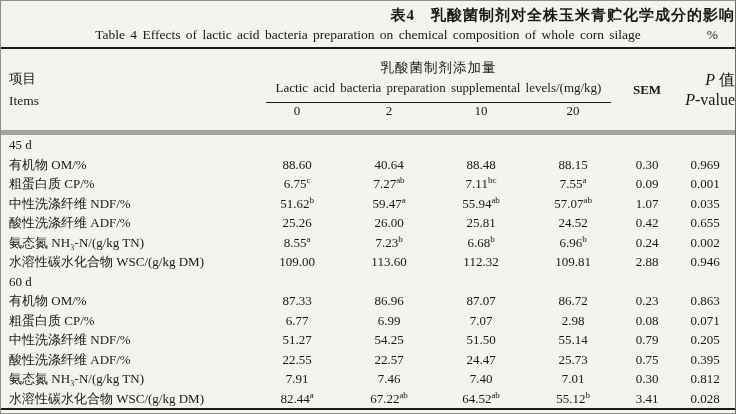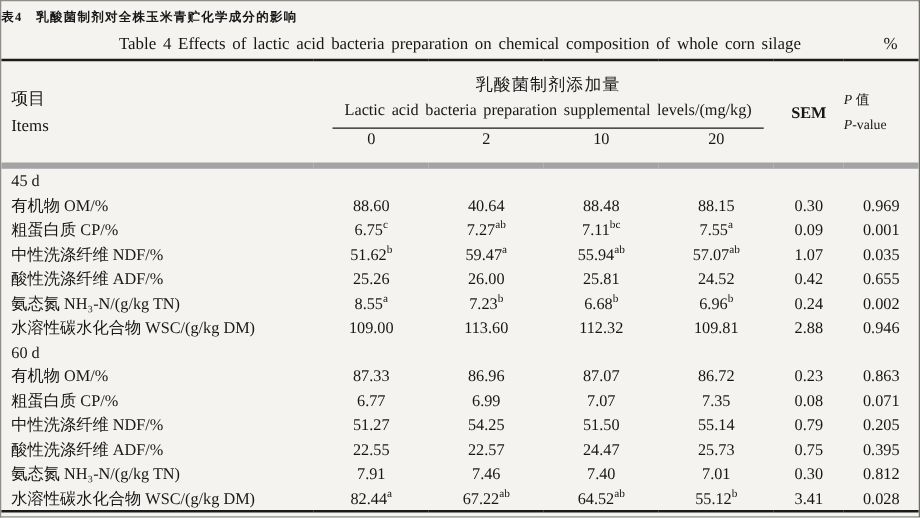--- a/index.html
+++ b/index.html
@@ -13,23 +13,23 @@
     width: 736px; height: 414px;
     background: #f4f3f0;
     border: 1px solid #8f8f89;
     border-right-color: #6d6d68;
     overflow: hidden;
     color: #171717;
     padding-top: 4px;
     position: relative;
   }
   .title-zh {
-    text-align: left;
+    text-align: right;
     font-weight: bold;
-    font-size: 10px;
+    font-size: 15px;
     line-height: 20px;
     letter-spacing: 1px;
   }
   .caption-row {
     position: relative;
     text-align: center;
     font-size: 13.5px;
     line-height: 19px;
     word-spacing: 2px;
   }
@@ -62,21 +62,21 @@
   }
   th.span-cell { vertical-align: top; padding-top: 9px; }
   .span-inner {
     margin: 0 8px 0 15px;
     padding-bottom: 5px;
     border-bottom: 1.4px solid #1a1a1a;
   }
   .span-zh { font-size: 13.5px; line-height: 20px; letter-spacing: 1px; }
   .span-en { font-size: 13px; line-height: 19px; word-spacing: 2px; }
   th.sem-cell { text-align: center; vertical-align: middle; font-size: 13px; font-weight: bold; }
-  th.p-cell { text-align: left; vertical-align: middle; line-height: 20px; font-size: 11px; }
+  th.p-cell { text-align: right; vertical-align: middle; line-height: 20px; font-size: 16px; }
   tr.levels-row th { height: 27px; text-align: center; vertical-align: top; font-size: 13px; }
   .i { font-style: italic; }
   tbody td {
     height: 19.5px;
     line-height: 19px;
     padding: 0;
     white-space: nowrap;
     overflow: hidden;
   }
   td.item { text-align: left; padding-left: 8px; }
@@ -203,21 +203,21 @@
           <td class="val">87.07</td>
           <td class="val">86.72</td>
           <td class="val">0.23</td>
           <td class="val">0.863</td>
         </tr>
         <tr>
           <td class="item">粗蛋白质 CP/%</td>
           <td class="val">6.77</td>
           <td class="val">6.99</td>
           <td class="val">7.07</td>
-          <td class="val">7.35</td>
+          <td class="val">2.98</td>
           <td class="val">0.08</td>
           <td class="val">0.071</td>
         </tr>
         <tr>
           <td class="item">中性洗涤纤维 NDF/%</td>
           <td class="val">51.27</td>
           <td class="val">54.25</td>
           <td class="val">51.50</td>
           <td class="val">55.14</td>
           <td class="val">0.79</td>

